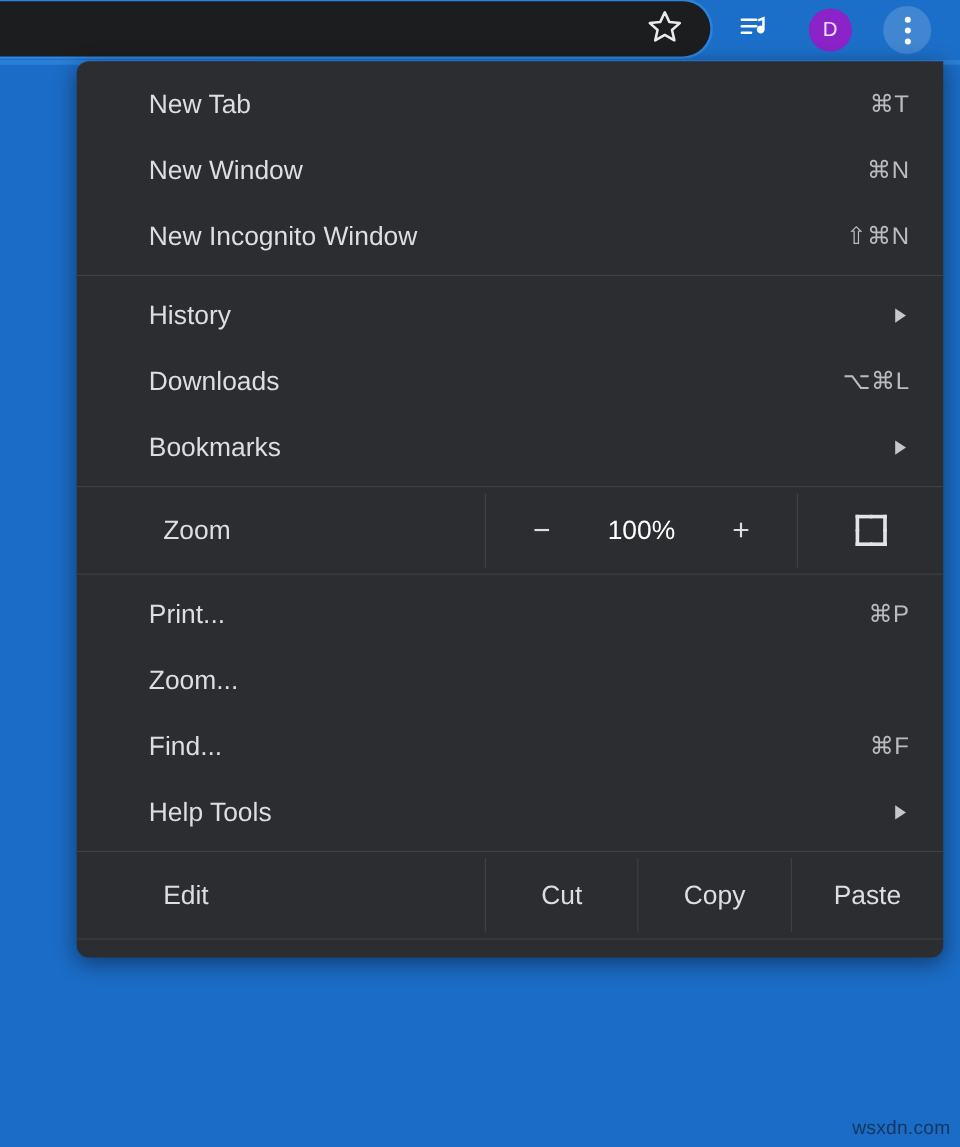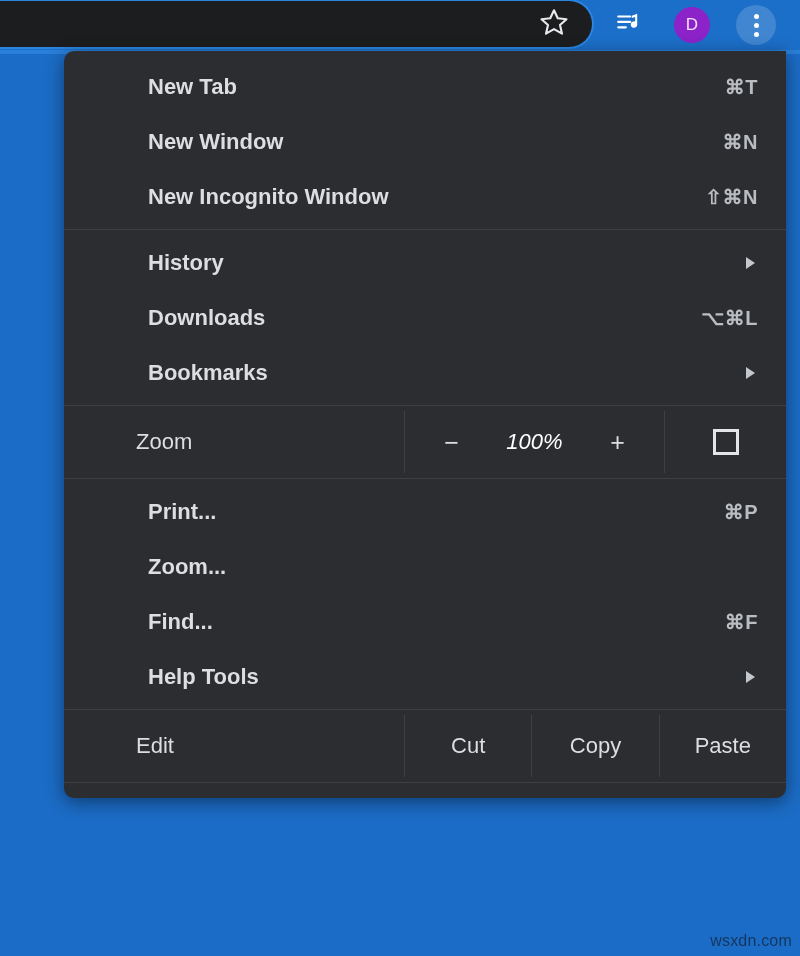--- a/index.html
+++ b/index.html
@@ -144,25 +144,24 @@
     padding: 8px 0 10px 0;
     box-shadow: 0 4px 18px rgba(0,0,0,.45);
     box-sizing: border-box;
   }
 
   .menu-item {
     position: relative;
     display: flex;
     align-items: center;
     height: 55px;
-    padding: 0 28px 0 84px;
+    padding: 0 28px 0 60px;
     color: #dcdee1;
     font-size: 22px;
     box-sizing: border-box;
-    font-weight: bold;
   }
   .menu-item .label {
     flex: 1 1 auto;
     white-space: nowrap;
   }
   .menu-item .accel {
     flex: 0 0 auto;
     font-size: 20px;
     color: #b9bcc0;
     letter-spacing: .5px;
@@ -219,21 +218,20 @@
     width: 56px;
     text-align: center;
     font-size: 25px;
     color: #dcdee1;
   }
   .zoom-controls .zval {
     width: 110px;
     text-align: center;
     font-size: 22px;
     color: #ffffff;
-    font-style: italic;
   }
   .zoom-fullscreen { flex: 1 1 auto; }
 
   .fs-icon {
     position: relative;
     width: 26px;
     height: 26px;
   }
   .fs-icon span {
     position: absolute;

